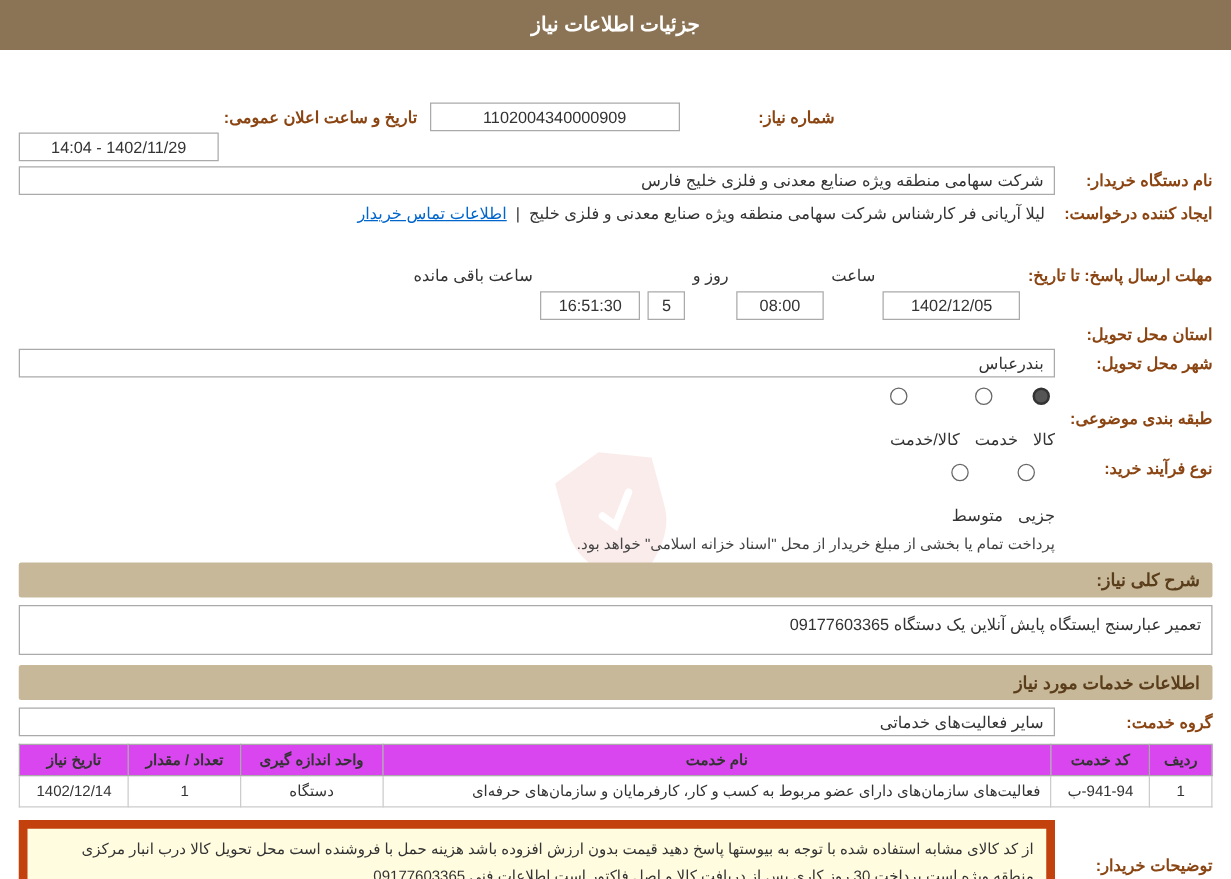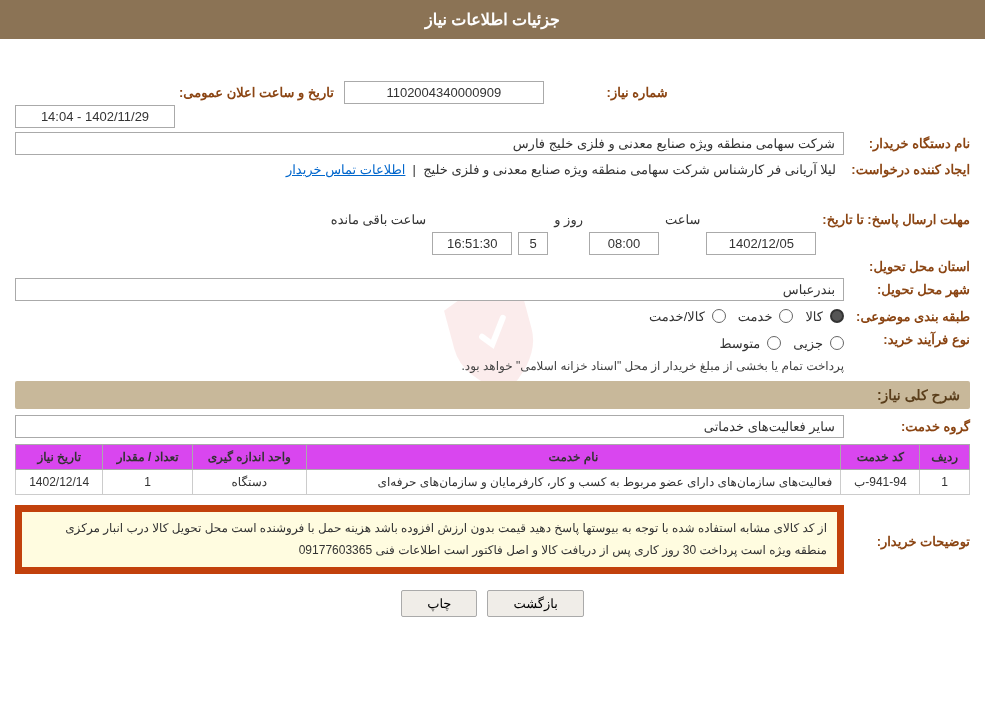--- a/index.html
+++ b/index.html
@@ -85,22 +85,23 @@
       margin-top: 48px;
     }
     .radio-row {
       display: flex;
       align-items: center;
       gap: 12px;
       margin: 4px 0;
     }
     .radio-item {
       display: flex;
-      align-items: flex-start;
-      gap: 7px;
+      align-items: flex-end;
+      gap: 20px;
+      flex-direction: column;
     }
     .radio-circle {
       width: 14px;
       height: 14px;
       border-radius: 50%;
       border: 1px solid #666;
       background: #fff;
       display: inline-block;
     }
     .radio-circle.selected {
@@ -299,21 +300,27 @@
             <span>متوسط</span>
           </div>
         </div>
         <div class="process-note">پرداخت تمام یا بخشی از مبلغ خریدار از محل "اسناد خزانه اسلامی" خواهد بود.</div>
       </div>
     </div>
 
     <div class="section-title z1">
       <span>شرح کلی نیاز:</span>
     </div>
-
+    <div class="info-row z1">
+      <div class="description-box">
+        <span>تعمیر عبارسنج ایستگاه پایش آنلاین یک دستگاه 09177603365</span>
+      </div>
+    </div>
+
+    <div class="section-title z1">اطلاعات خدمات مورد نیاز</div>
 
     <div class="info-row z1">
       <span class="label">گروه خدمت:</span>
       <div class="value-box">
         <span>سایر فعالیت‌های خدماتی</span>
       </div>
     </div>
 
     <div class="z1">
       <table class="data-table">

